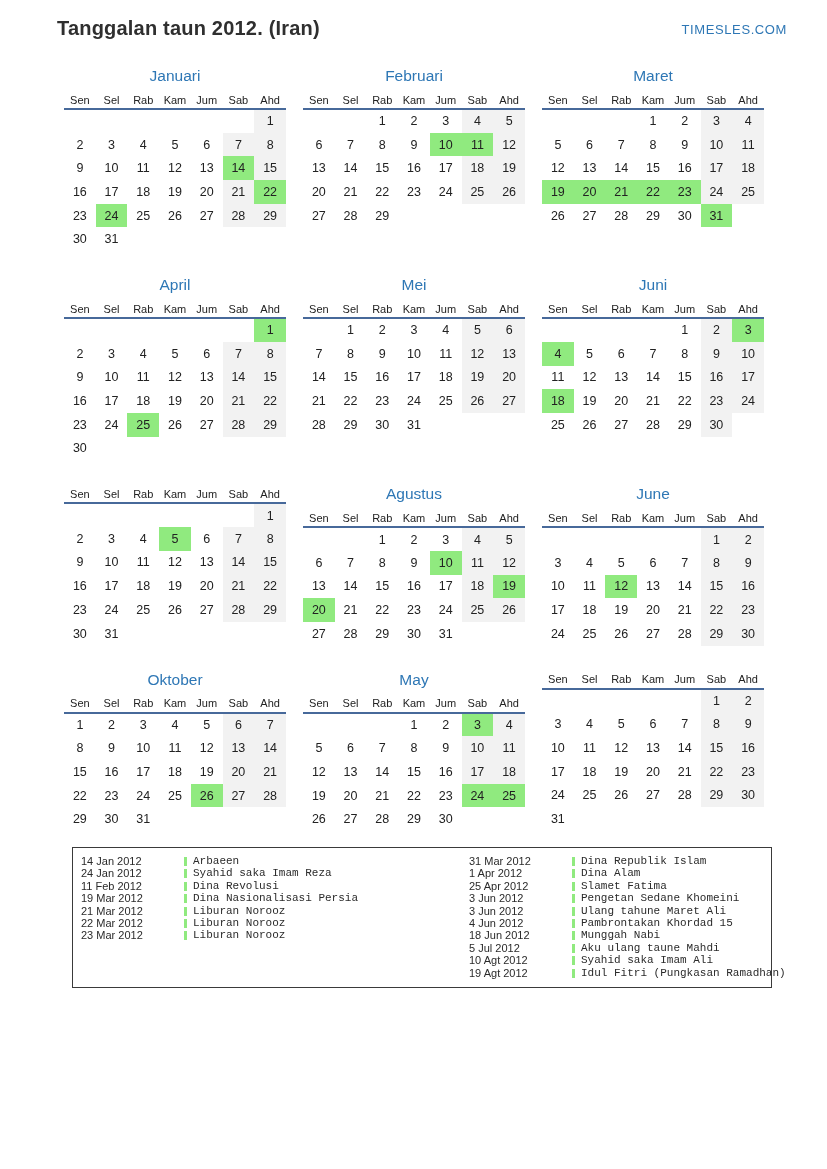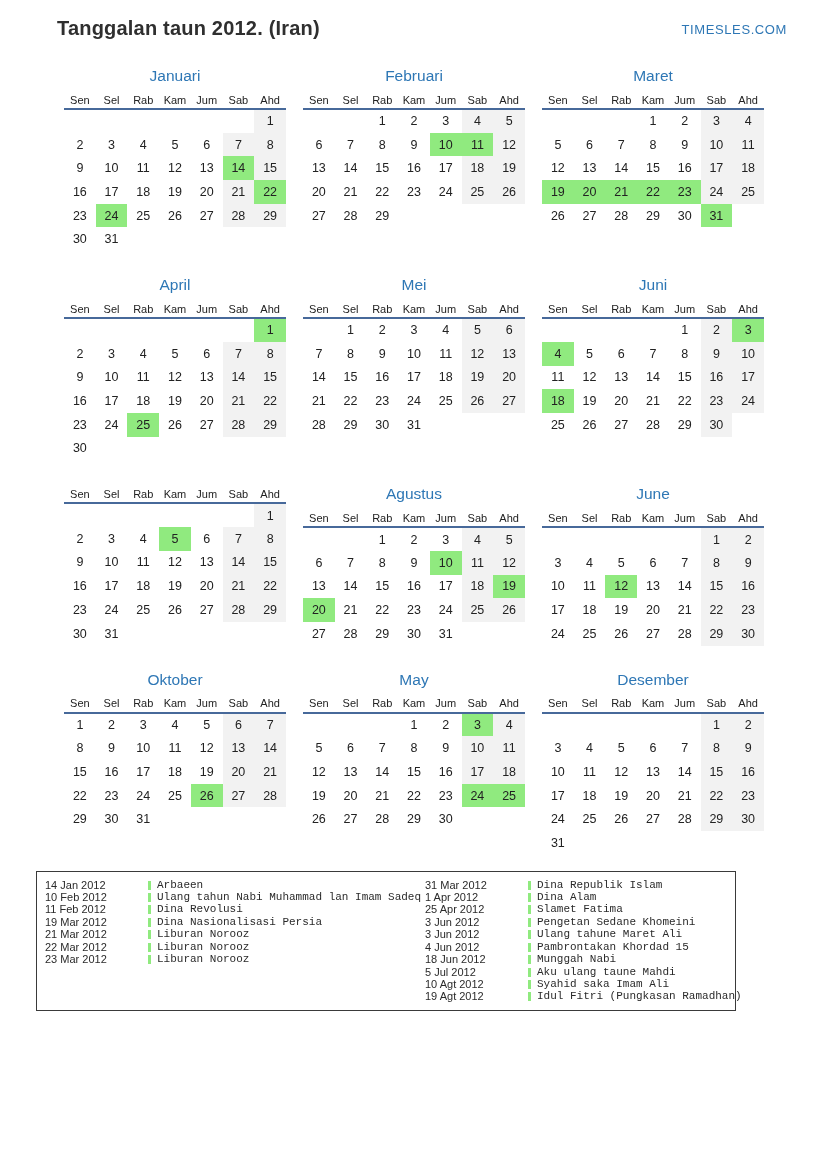--- a/index.html
+++ b/index.html
@@ -43,24 +43,24 @@
     height:18px;text-align:center;vertical-align:middle;
     border-bottom:2px solid var(--rule);
   }
   table.cal td{
     height:23.7px;text-align:center;vertical-align:middle;
     font-size:12.5px;color:var(--ink);
   }
   td.wknd{background:var(--wknd);}
   td.hol{background:var(--green);}
   .legend-box{
-    margin:16px 0 0 36px;width:700px;
+    margin:16px 0 0 72px;width:700px;
     border:1.5px solid #3a3a3a;background:#fff;
     padding:7px 6px 7px 8px;
-    display:grid;grid-template-columns:380px 1fr;
+    display:grid;grid-template-columns:380px 1fr;gap:8px;
   }
   .legend-row{
     display:flex;align-items:center;height:12.45px;
     font-size:11px;line-height:1;white-space:nowrap;
   }
   .legend-date{width:103px;flex:0 0 103px;color:#2a2a2a;}
   .legend-marker{
     flex:0 0 3px;width:3px;height:9px;background:var(--green);
     margin-right:6px;
   }
@@ -788,21 +788,20 @@
             <td>28</td>
             <td>29</td>
             <td>30</td>
             <td></td>
             <td></td>
           </tr>
         </tbody>
       </table>
     </div>
     <div class="month">
-      <div class="month-title">Desember</div>
       <table class="cal">
         <thead>
           <tr>
             <th>Sen</th>
             <th>Sel</th>
             <th>Rab</th>
             <th>Kam</th>
             <th>Jum</th>
             <th>Sab</th>
             <th>Ahd</th>
@@ -869,23 +868,23 @@
   </div>
 
 <div class="legend-box" id="legend-box">
   <div id="legend-left">
       <div class="legend-row">
         <span class="legend-date">14 Jan 2012</span>
         <span class="legend-marker"></span>
         <span class="legend-label">Arbaeen</span>
       </div>
       <div class="legend-row">
-        <span class="legend-date">10 Feb 2012</span>
-        <span class="legend-marker"></span>
-        <span class="legend-label">Ulang tahun Nabi Muhammad lan Imam Sadeq</span>
+        <span class="legend-date">24 Jan 2012</span>
+        <span class="legend-marker"></span>
+        <span class="legend-label">Syahid saka Imam Reza</span>
       </div>
       <div class="legend-row">
         <span class="legend-date">11 Feb 2012</span>
         <span class="legend-marker"></span>
         <span class="legend-label">Dina Revolusi</span>
       </div>
       <div class="legend-row">
         <span class="legend-date">19 Mar 2012</span>
         <span class="legend-marker"></span>
         <span class="legend-label">Dina Nasionalisasi Persia</span>

